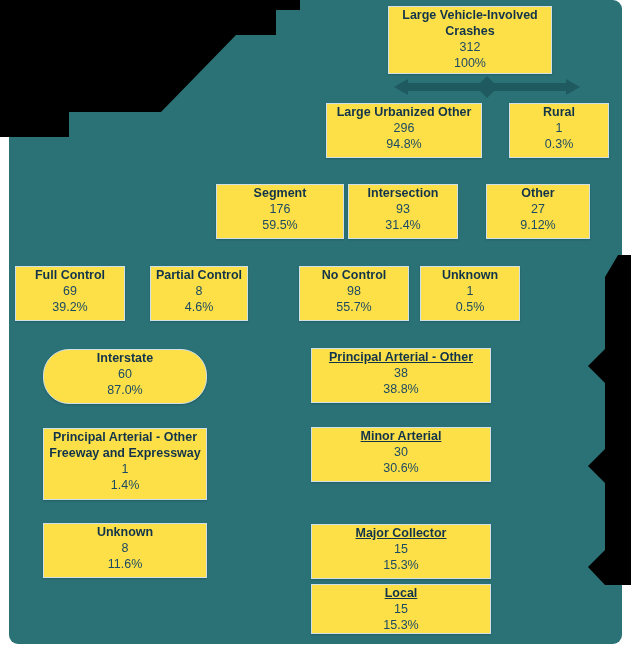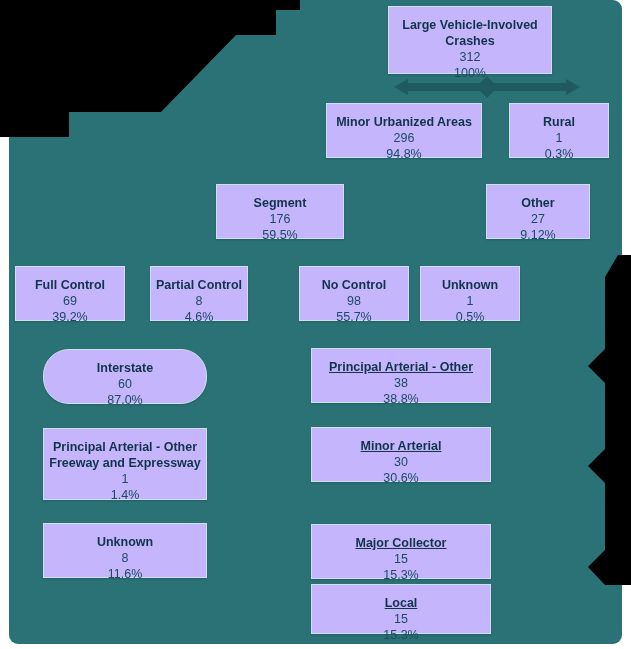--- a/index.html
+++ b/index.html
@@ -81,26 +81,26 @@
     top: 76px;
     width: 186px;
     height: 22px;
   }
   #connector-bar svg { display: block; }
 
   
   .node {
     position: absolute;
     box-sizing: border-box;
-    background: #c4b5fd;
+    background: #fde047;
     border: 1px solid #cfe0e8;
     box-shadow: 0 1px 2px rgba(0,0,0,0.18);
     text-align: center;
     color: #12374f;
-    padding-top: 10px;
+    padding-top: 0;
     line-height: 1.28;
   }
   .node .title {
     font-weight: bold;
     font-size: 12.5px;
     color: #12344b;
     display: block;
     padding: 0 4px;
   }
   .node.underline .title {
@@ -131,37 +131,42 @@
   </div>
 
   <div class="node" style="left:388px; top:6px; width:164px; height:68px;">
     <span class="title">Large Vehicle-Involved</span>
     <span class="title">Crashes</span>
     <span class="count">312</span>
     <span class="pct">100%</span>
   </div>
 
   <div class="node" style="left:326px; top:103px; width:156px; height:55px;">
-    <span class="title">Minor Urbanized Areas</span>
+    <span class="title">Large Urbanized Other</span>
     <span class="count">296</span>
     <span class="pct">94.8%</span>
   </div>
 
   <div class="node" style="left:509px; top:103px; width:100px; height:55px;">
     <span class="title">Rural</span>
     <span class="count">1</span>
     <span class="pct">0.3%</span>
   </div>
 
   <div class="node" style="left:216px; top:184px; width:128px; height:55px;">
     <span class="title">Segment</span>
     <span class="count">176</span>
     <span class="pct">59.5%</span>
   </div>
 
+  <div class="node" style="left:348px; top:184px; width:110px; height:55px;">
+    <span class="title">Intersection</span>
+    <span class="count">93</span>
+    <span class="pct">31.4%</span>
+  </div>
 
   <div class="node" style="left:486px; top:184px; width:104px; height:55px;">
     <span class="title">Other</span>
     <span class="count">27</span>
     <span class="pct">9.12%</span>
   </div>
 
   <div class="node" style="left:15px; top:266px; width:110px; height:55px;">
     <span class="title">Full Control</span>
     <span class="count">69</span>

